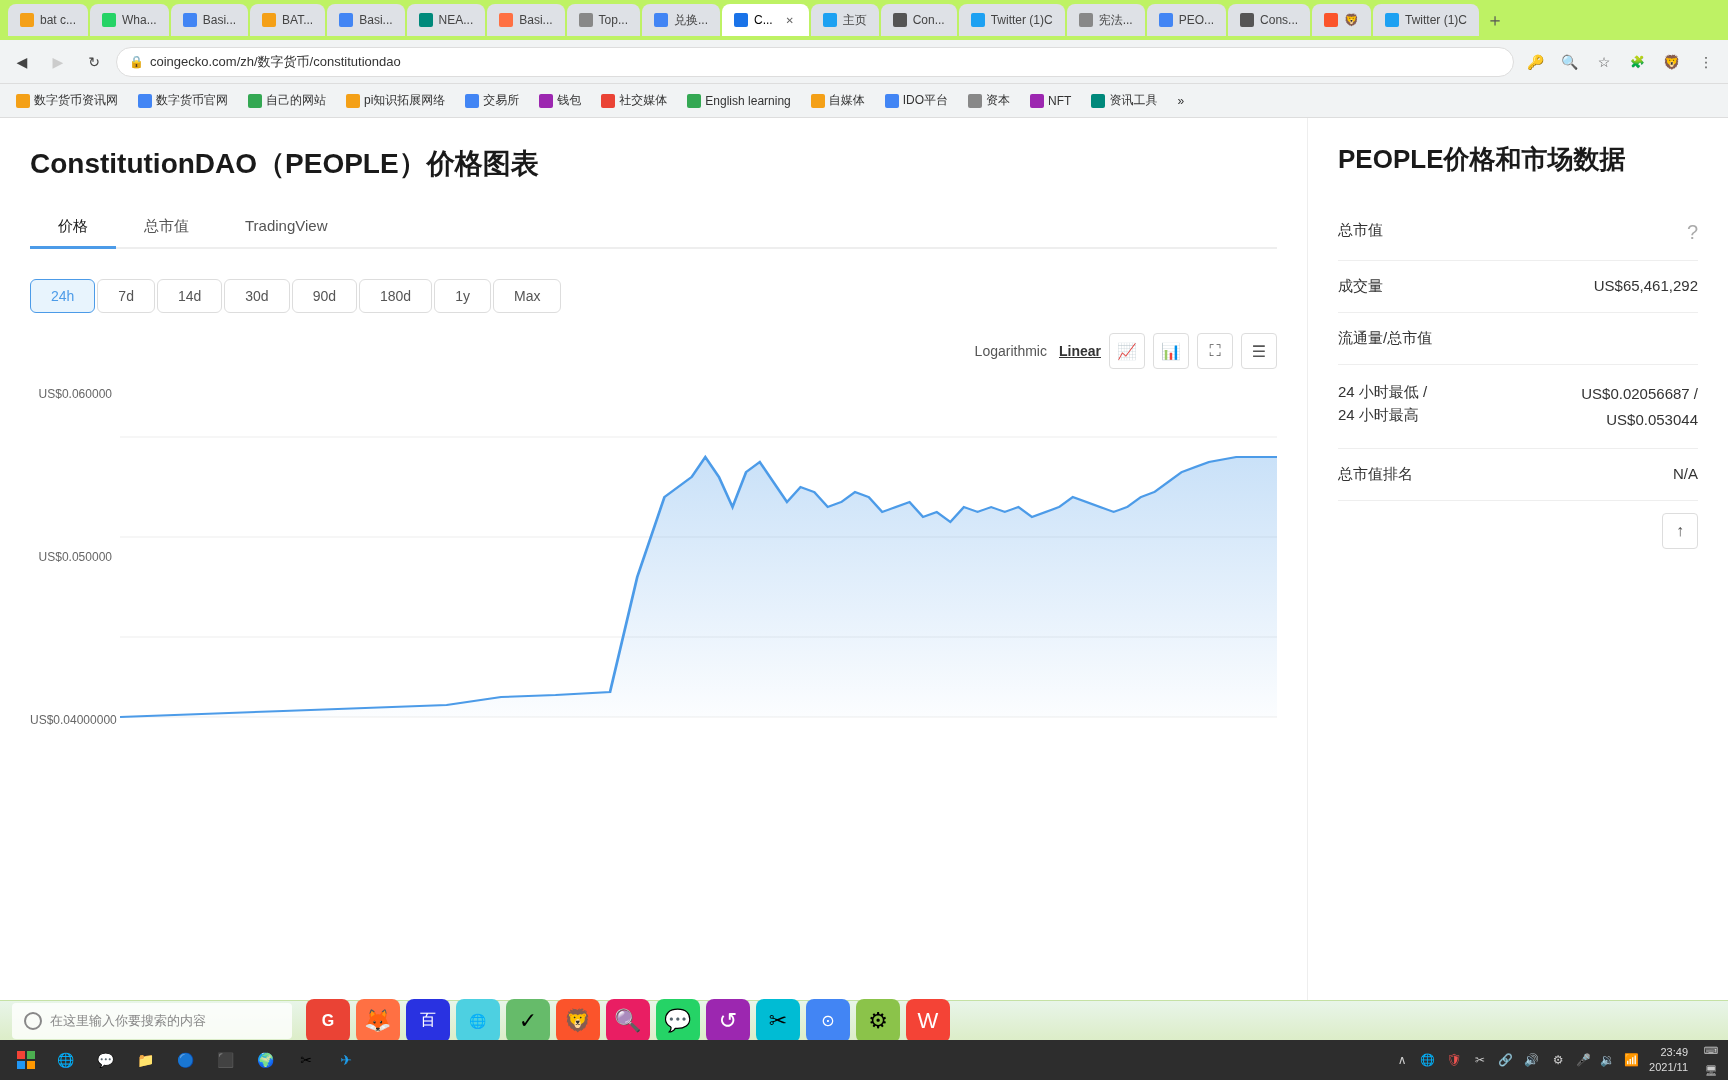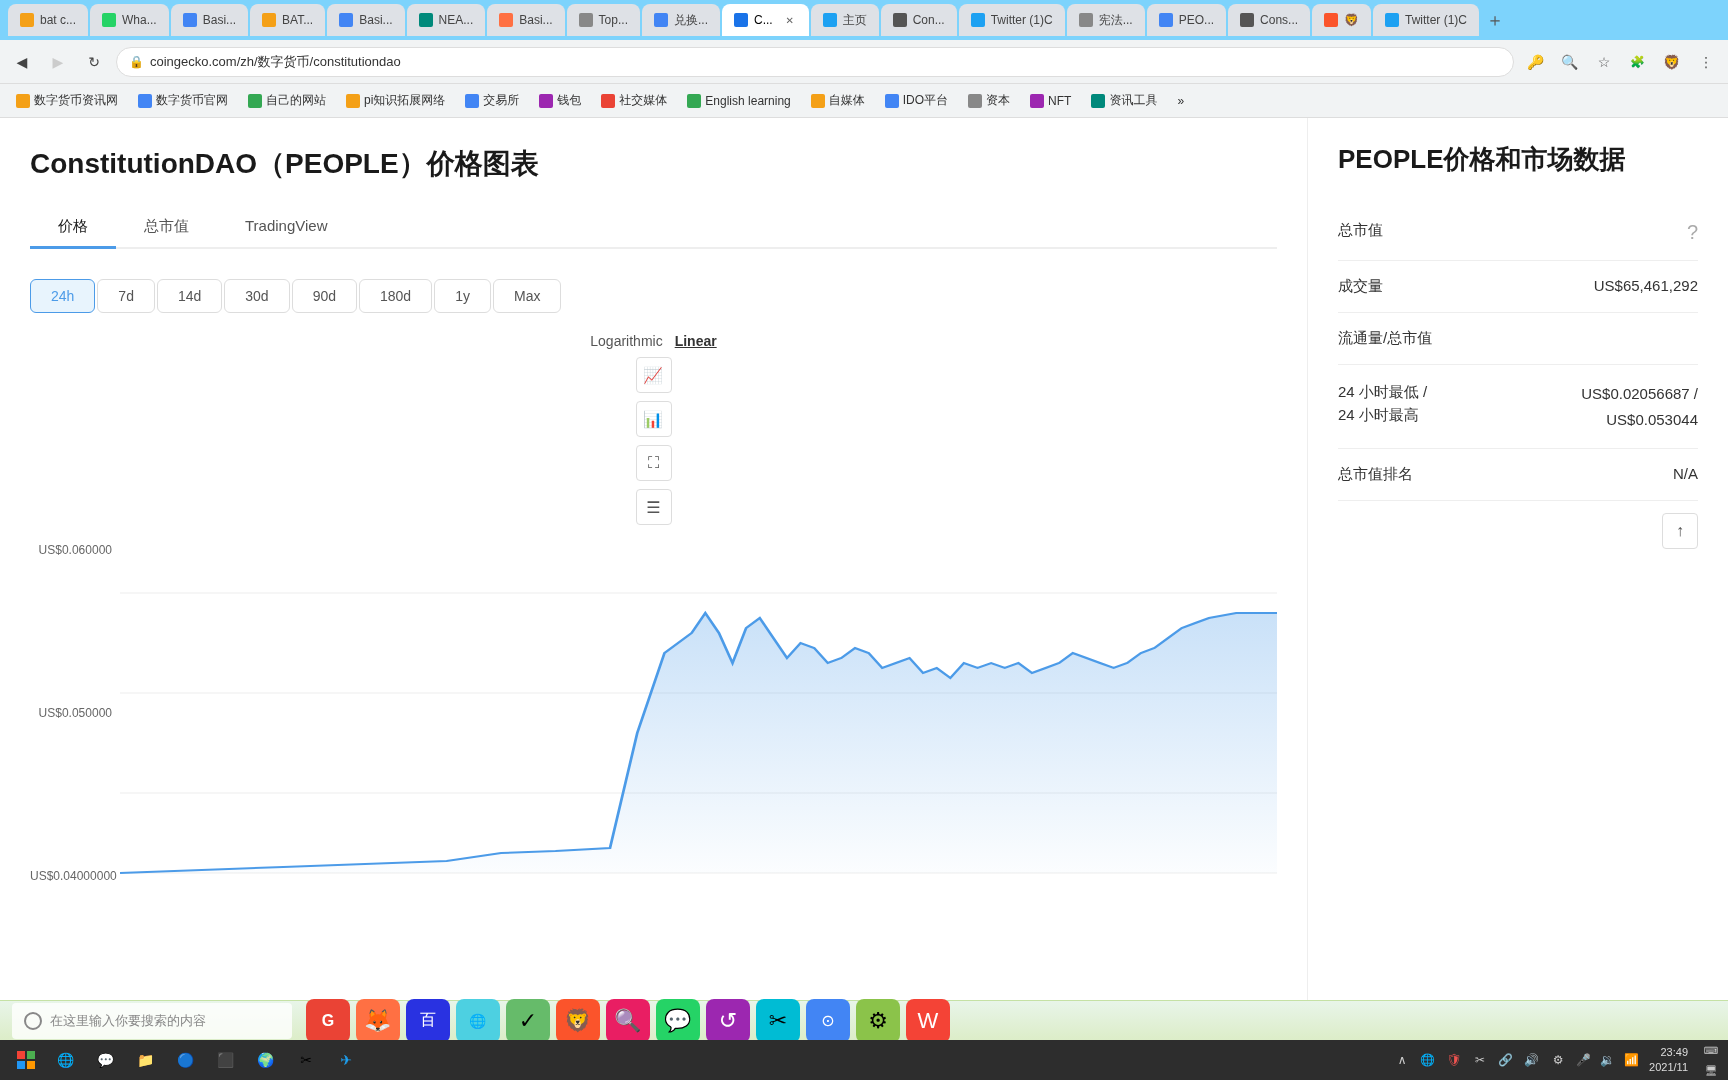--- a/index.html
+++ b/index.html
@@ -1,20 +1,20 @@
 <!DOCTYPE html>
 <html><head>
   <meta charset="utf-8">
   <style>
     * { margin: 0; padding: 0; box-sizing: border-box; }
     body { width: 1728px; height: 1080px; background: #fff; font-family: -apple-system, 'Microsoft YaHei', sans-serif; overflow: hidden; position: relative; }
 
     
     .browser-chrome { background: #f1f3f4; width: 100%; }
-    .tab-bar { display: flex; align-items: center; height: 40px; background: #7dd3fc; padding: 0 8px; gap: 2px; font-size: 12px; }
+    .tab-bar { display: flex; align-items: center; height: 40px; background: #bef264; padding: 0 8px; gap: 2px; font-size: 12px; }
     .tab { display: flex; align-items: center; height: 32px; padding: 0 12px; border-radius: 8px 8px 0 0; background: #dee1e6; color: #444; gap: 6px; cursor: pointer; max-width: 160px; white-space: nowrap; overflow: hidden; text-overflow: ellipsis; }
     .tab.active { background: #fff; color: #000; }
     .tab-favicon { width: 14px; height: 14px; border-radius: 2px; background: #aaa; flex-shrink: 0; display: flex; align-items: center; justify-content: center; font-size: 9px; }
     .tab-close { margin-left: 4px; width: 14px; height: 14px; border-radius: 50%; display: flex; align-items: center; justify-content: center; font-size: 10px; color: #666; flex-shrink: 0; }
 
     .nav-bar { display: flex; align-items: center; height: 44px; background: #f1f3f4; padding: 0 8px; gap: 8px; border-bottom: 1px solid #ddd; }
     .nav-btn { width: 28px; height: 28px; border-radius: 50%; display: flex; align-items: center; justify-content: center; cursor: pointer; color: #444; font-size: 14px; }
     .address-bar { flex: 1; height: 30px; background: #fff; border-radius: 15px; display: flex; align-items: center; padding: 0 12px; font-size: 13px; color: #333; border: 1px solid #ddd; }
     .nav-icons { display: flex; gap: 6px; align-items: center; }
     .nav-icon { width: 28px; height: 28px; border-radius: 50%; display: flex; align-items: center; justify-content: center; cursor: pointer; color: #555; font-size: 14px; }
@@ -38,21 +38,21 @@
     .tab-nav { display: flex; gap: 0; margin-bottom: 30px; border-bottom: 2px solid #eee; }
     .tab-nav-item { padding: 10px 28px; font-size: 15px; cursor: pointer; color: #555; border-bottom: 3px solid transparent; margin-bottom: -2px; }
     .tab-nav-item.active { color: #1a1a1a; border-bottom-color: #4c9be8; font-weight: 500; }
 
     
     .time-range { display: flex; gap: 2px; margin-bottom: 20px; }
     .time-btn { padding: 8px 20px; font-size: 14px; cursor: pointer; border: 1px solid #ddd; background: #fff; border-radius: 6px; color: #555; }
     .time-btn.active { background: #e8f4fd; border-color: #4c9be8; color: #4c9be8; font-weight: 500; }
 
     
-    .chart-controls { display: flex; justify-content: flex-end; align-items: center; gap: 8px; margin-bottom: 8px; flex-direction: column; }
+    .chart-controls { display: flex; justify-content: flex-end; align-items: center; gap: 8px; margin-bottom: 8px; }
     .chart-ctrl-btn { width: 36px; height: 36px; border: 1px solid #ddd; border-radius: 4px; display: flex; align-items: center; justify-content: center; cursor: pointer; background: #fff; color: #555; font-size: 16px; }
 
     .scale-toggle { display: flex; align-items: center; gap: 12px; font-size: 14px; color: #555; }
     .scale-opt { cursor: pointer; color: #555; }
     .scale-opt.active { color: #333; font-weight: 600; text-decoration: underline; }
 
     
     .date-range { display: flex; align-items: center; justify-content: center; gap: 12px; margin-bottom: 16px; }
     .date-input { padding: 6px 12px; border: 1px solid #ddd; border-radius: 4px; font-size: 13px; color: #333; background: #fff; }
     .date-arrow { color: #555; font-size: 14px; }

